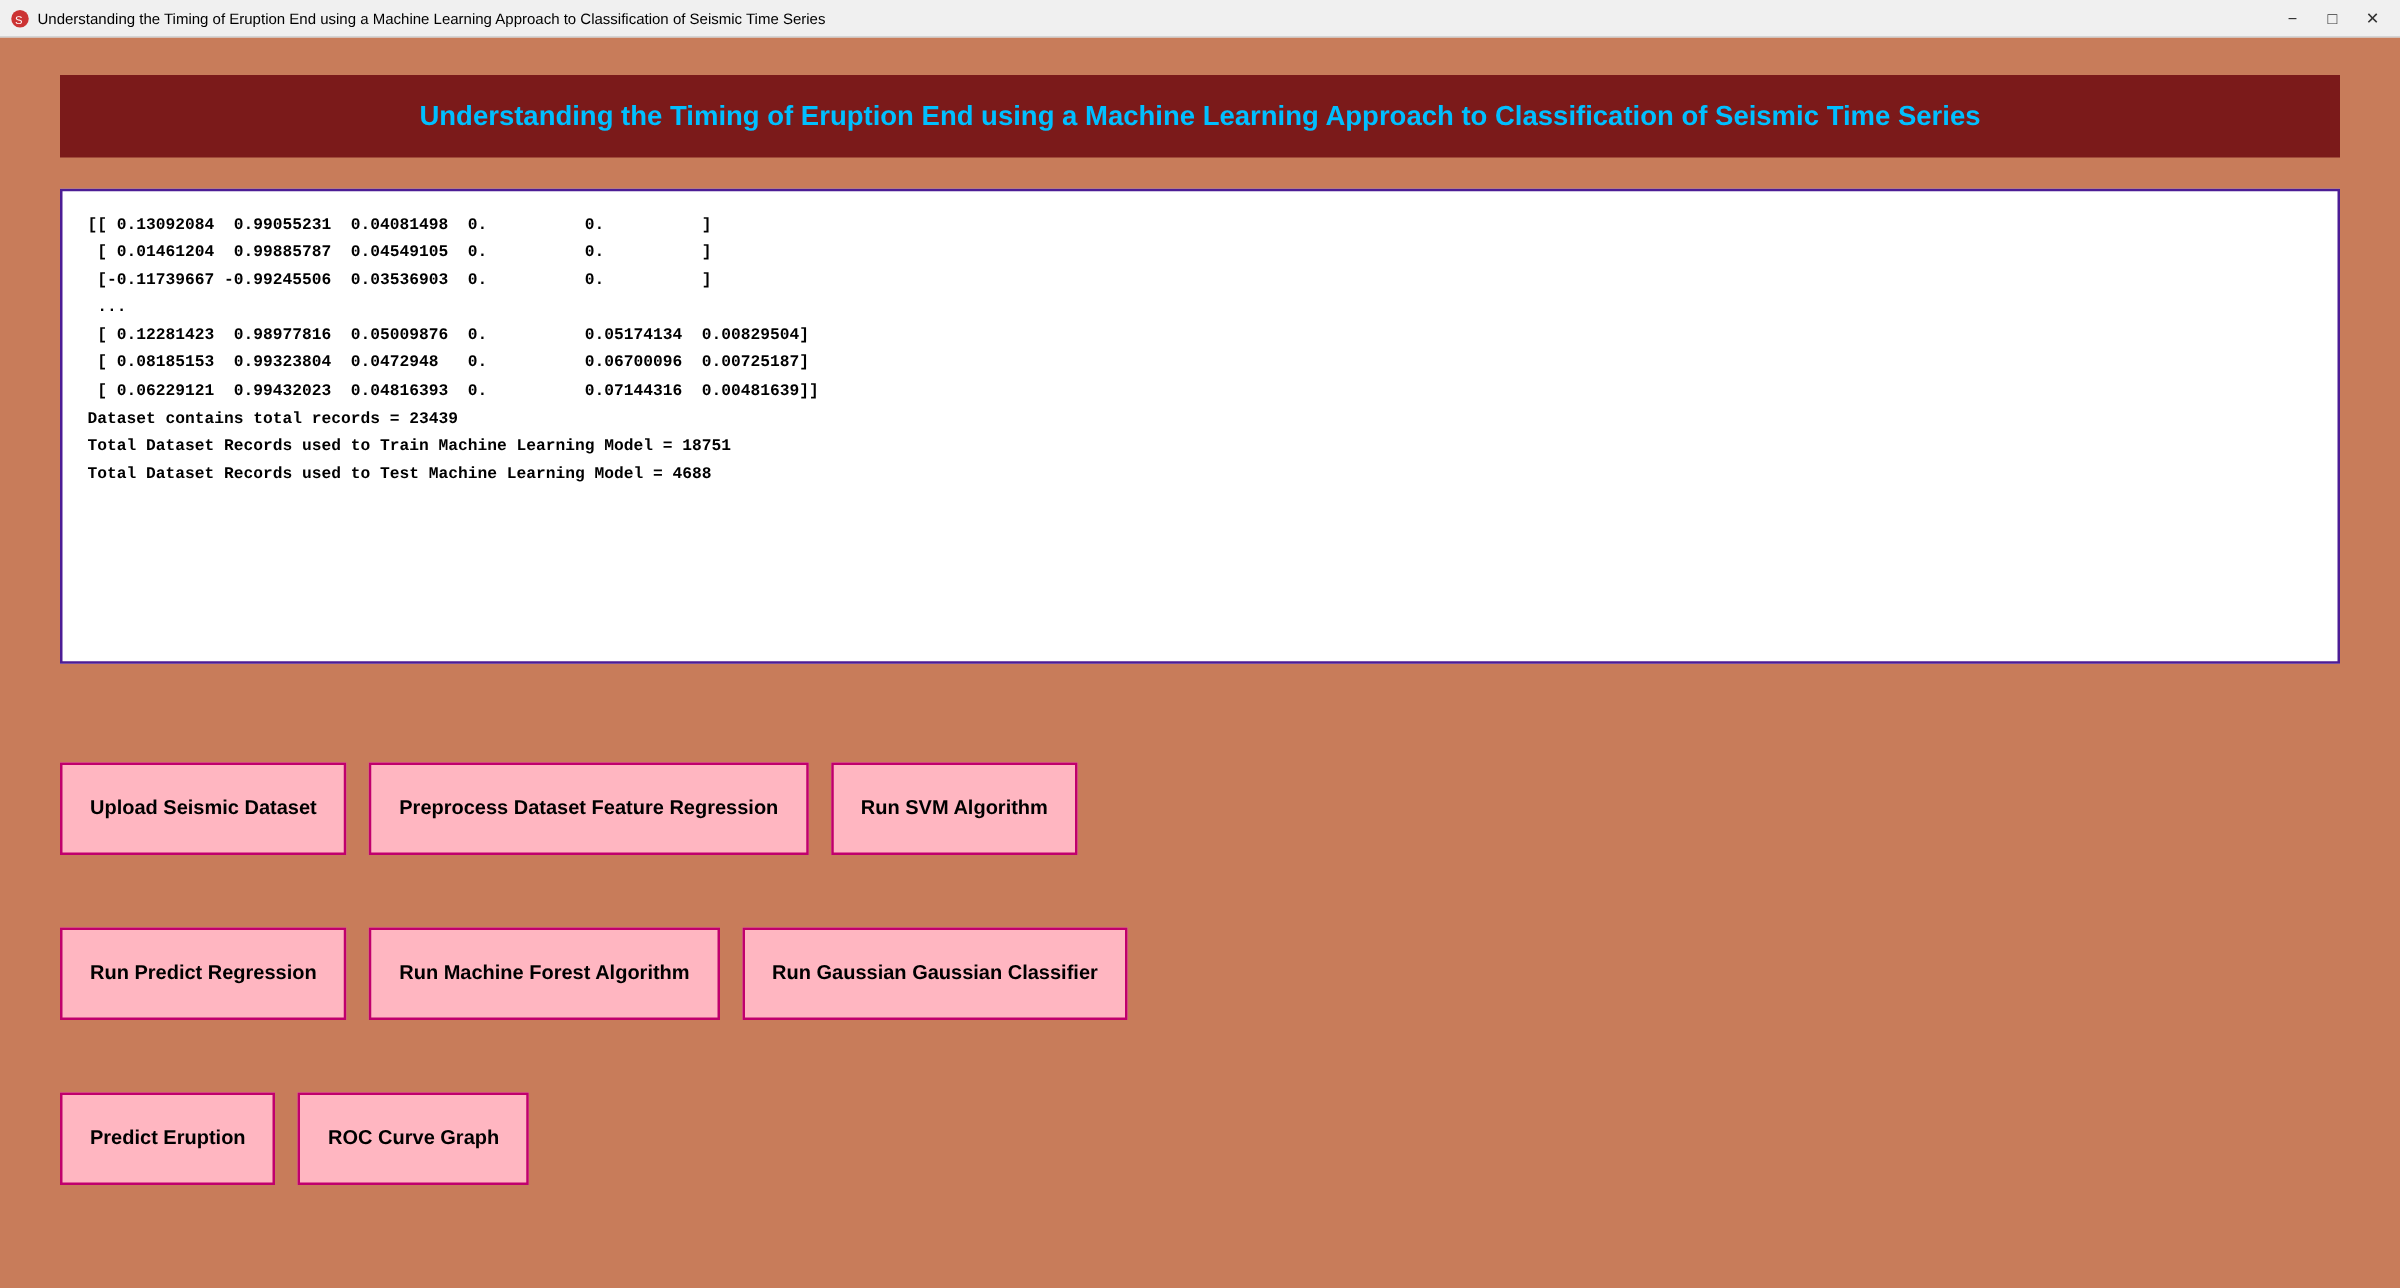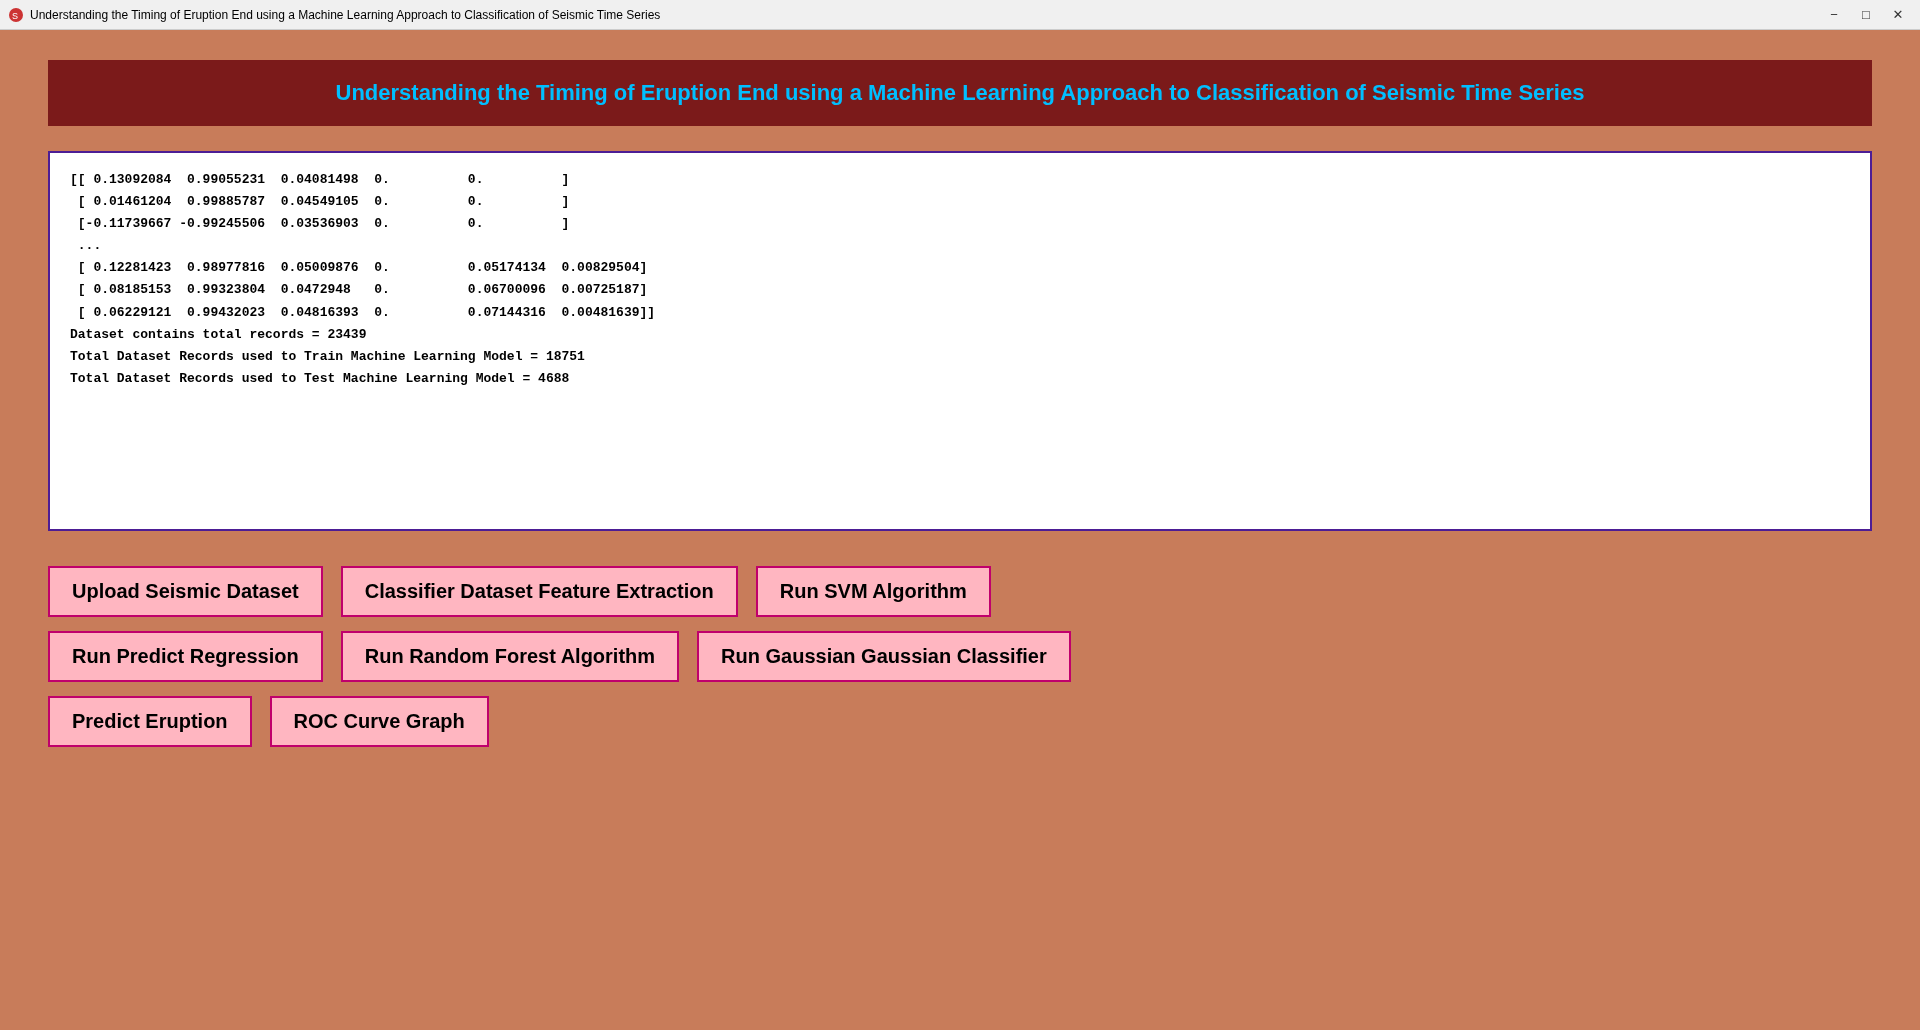--- a/index.html
+++ b/index.html
@@ -110,25 +110,26 @@
       display: flex;
       flex-direction: row;
       gap: 18px;
       align-items: center;
     }
 
     .action-button {
       background-color: #ffb6c1;
       border: 2px solid #c0006c;
       color: #000;
-      font-size: 20px;
+      font-size: 16px;
       font-weight: bold;
-      padding: 12px 22px;
+      padding: 26px 22px;
       cursor: pointer;
       white-space: nowrap;
+      margin-top: 44px;
     }
   </style>
 </head>
 <body>
 
 <div class="title-bar">
   <span class="title-bar-icon">
     <svg width="16" height="16" viewBox="0 0 16 16">
       <circle cx="8" cy="8" r="7" fill="#cc3333"></circle>
       <text x="4" y="12" font-size="9" fill="white">S</text>
@@ -157,26 +158,26 @@
  [ 0.08185153  0.99323804  0.0472948   0.          0.06700096  0.00725187]
  [ 0.06229121  0.99432023  0.04816393  0.          0.07144316  0.00481639]]
 Dataset contains total records = 23439
 Total Dataset Records used to Train Machine Learning Model = 18751
 Total Dataset Records used to Test Machine Learning Model = 4688</pre>
   </div>
 
   <div class="buttons-area">
     <div class="button-row" id="row1">
         <button class="action-button">Upload Seismic Dataset</button>
-        <button class="action-button">Classifier Dataset Feature Extraction</button>
+        <button class="action-button">Preprocess Dataset Feature Regression</button>
         <button class="action-button">Run SVM Algorithm</button>
       </div>
     <div class="button-row" id="row2">
         <button class="action-button">Run Predict Regression</button>
-        <button class="action-button">Run Random Forest Algorithm</button>
+        <button class="action-button">Run Machine Forest Algorithm</button>
         <button class="action-button">Run Gaussian Gaussian Classifier</button>
       </div>
     <div class="button-row" id="row3">
         <button class="action-button">Predict Eruption</button>
         <button class="action-button">ROC Curve Graph</button>
       </div>
   </div>
 
 </div>
 

